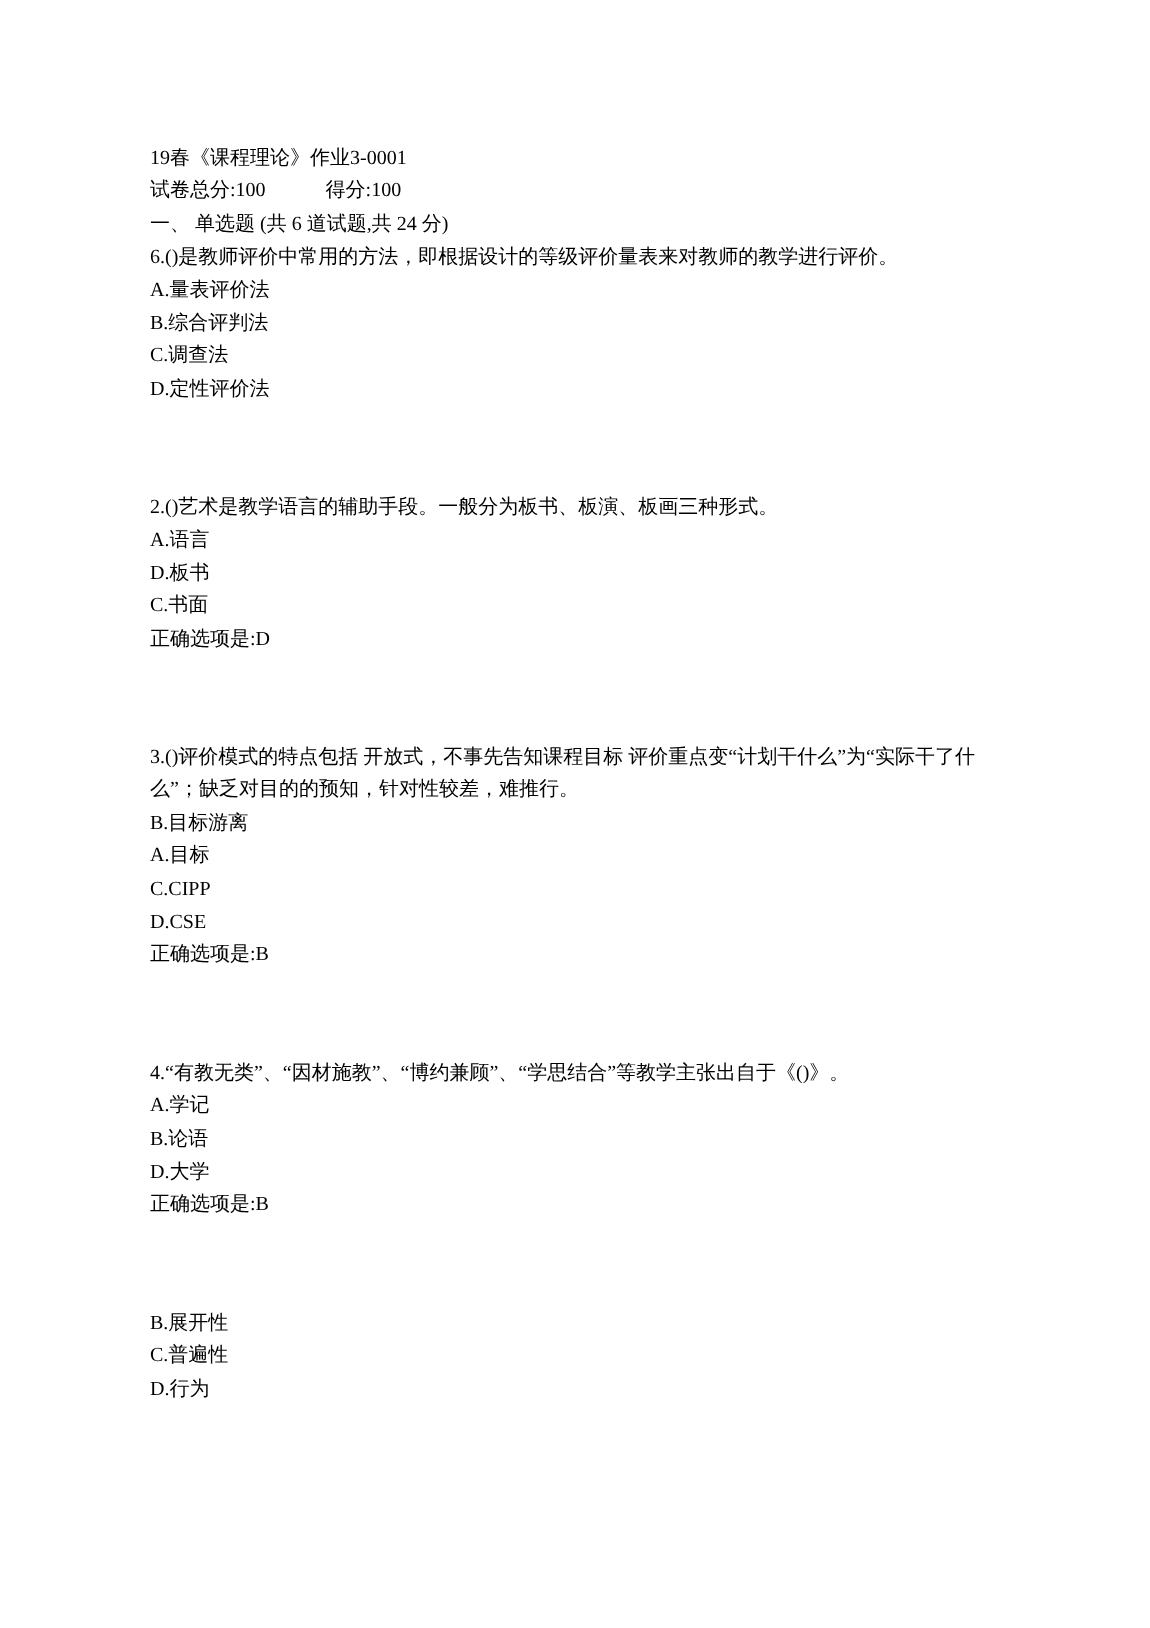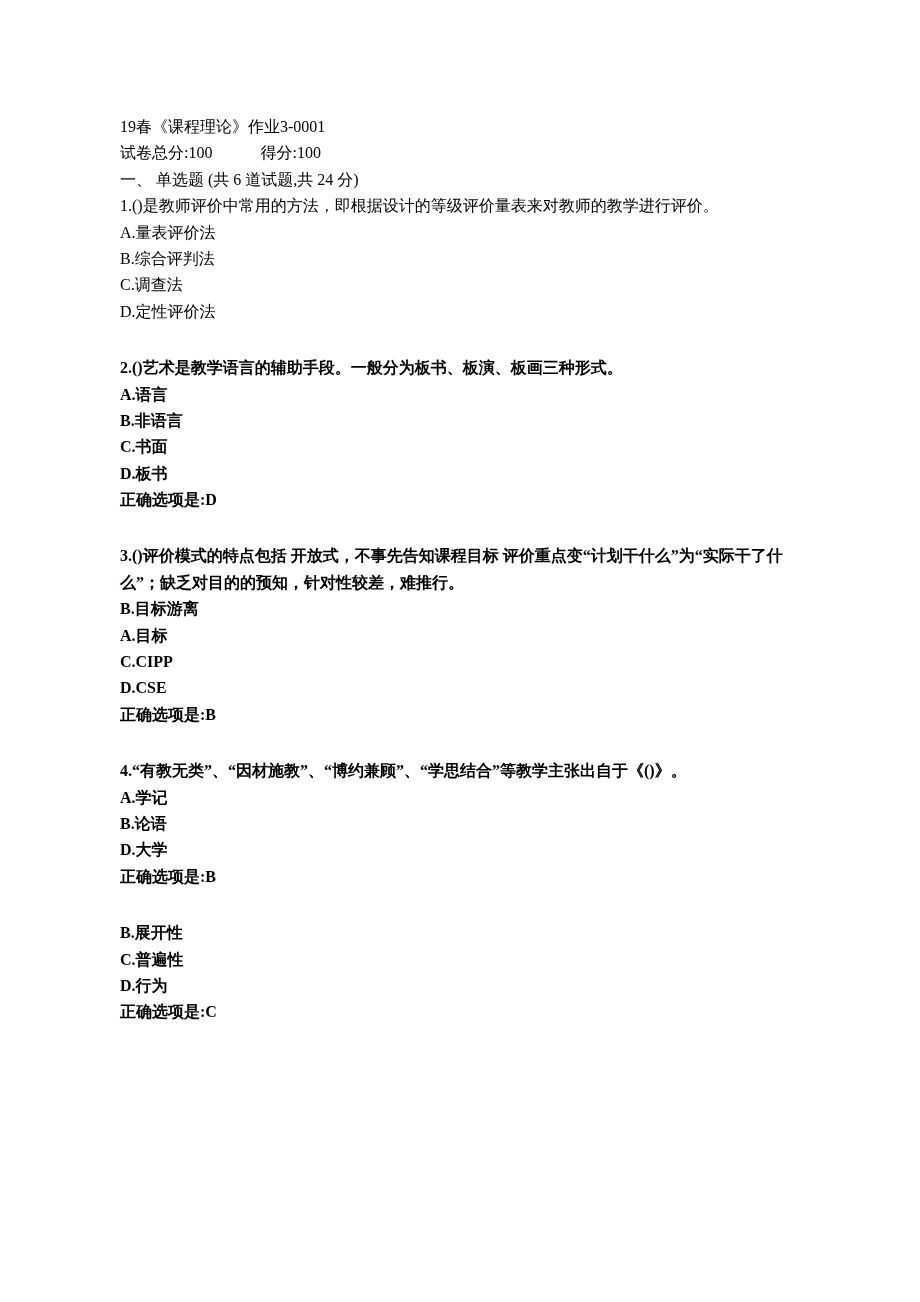--- a/index.html
+++ b/index.html
@@ -21,54 +21,52 @@
     white-space: normal;
   }
   .header-line {
     display: flex;
     text-align: right;
   }
   .header-line .gap {
     width: 48px;
   }
   .question-block {
-    margin-top: 30px;
-    font-weight: bold;
+    margin-top: 68px;
   }
   .question-block:first-of-type {
     margin-top: 0;
   }
 </style>
 </head>
 <body>
 
 <div class="line">19春《课程理论》作业3-0001</div>
 <div class="header-line">
   <span>试卷总分:</span>
     <span>100</span>
   <span class="gap"></span>
   <span>得分:</span>
     <span>100</span>
 </div>
 <div class="line">一、  单选题 (共 6 道试题,共 24 分)</div>
 
 <div id="questions">
     <div class="">
-      <div class="line">1.()是教师评价中常用的方法，即根据设计的等级评价量表来对教师的教学进行评价。</div>
+      <div class="line">6.()是教师评价中常用的方法，即根据设计的等级评价量表来对教师的教学进行评价。</div>
       <div class="line">A.量表评价法</div>
       <div class="line">B.综合评判法</div>
       <div class="line">C.调查法</div>
       <div class="line">D.定性评价法</div>
     </div>
     <div class="question-block">
       <div class="line">2.()艺术是教学语言的辅助手段。一般分为板书、板演、板画三种形式。</div>
       <div class="line">A.语言</div>
-      <div class="line">B.非语言</div>
+      <div class="line">D.板书</div>
       <div class="line">C.书面</div>
-      <div class="line">D.板书</div>
       <div class="line"><span>正确选项是:</span><span>D</span></div>
     </div>
     <div class="question-block">
       <div class="line">3.()评价模式的特点包括 开放式，不事先告知课程目标 评价重点变“计划干什么”为“实际干了什么”；缺乏对目的的预知，针对性较差，难推行。</div>
       <div class="line">B.目标游离</div>
       <div class="line">A.目标</div>
       <div class="line">C.CIPP</div>
       <div class="line">D.CSE</div>
       <div class="line"><span>正确选项是:</span><span>B</span></div>
     </div>
@@ -76,15 +74,14 @@
       <div class="line">4.“有教无类”、“因材施教”、“博约兼顾”、“学思结合”等教学主张出自于《()》。</div>
       <div class="line">A.学记</div>
       <div class="line">B.论语</div>
       <div class="line">D.大学</div>
       <div class="line"><span>正确选项是:</span><span>B</span></div>
     </div>
     <div class="question-block">
       <div class="line">B.展开性</div>
       <div class="line">C.普遍性</div>
       <div class="line">D.行为</div>
-      <div class="line"><span>正确选项是:</span><span>C</span></div>
     </div>
   </div>
 
 </body></html>

